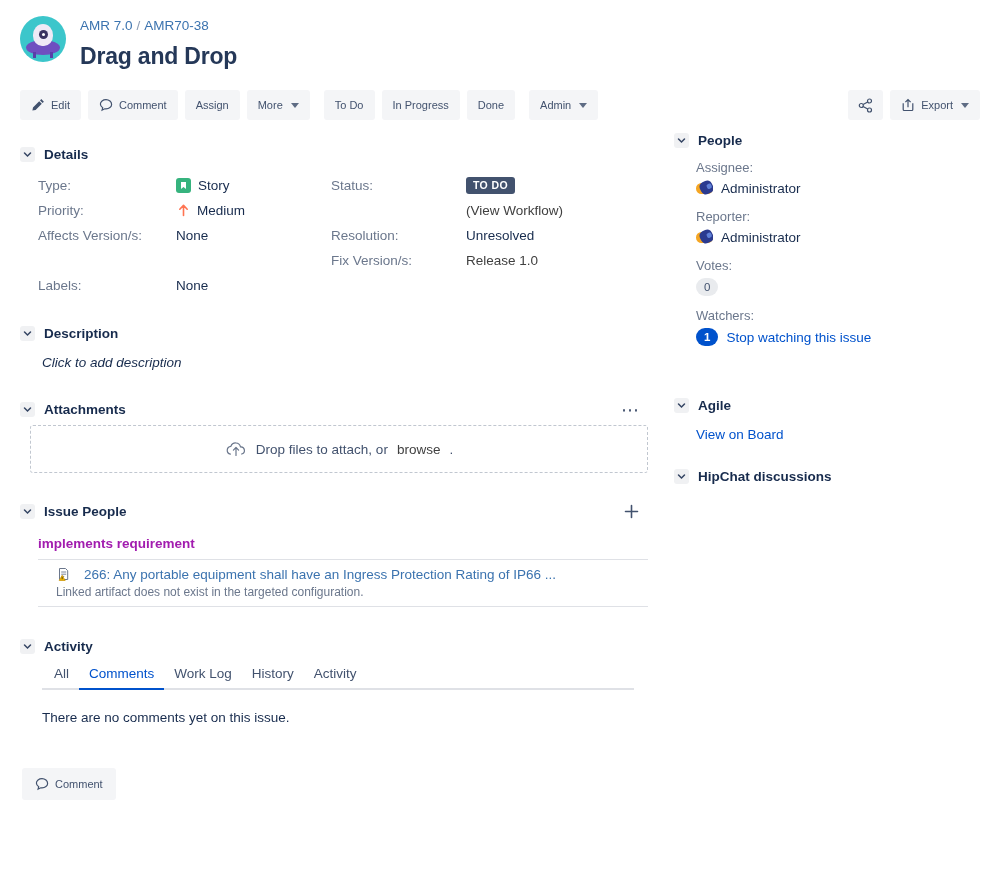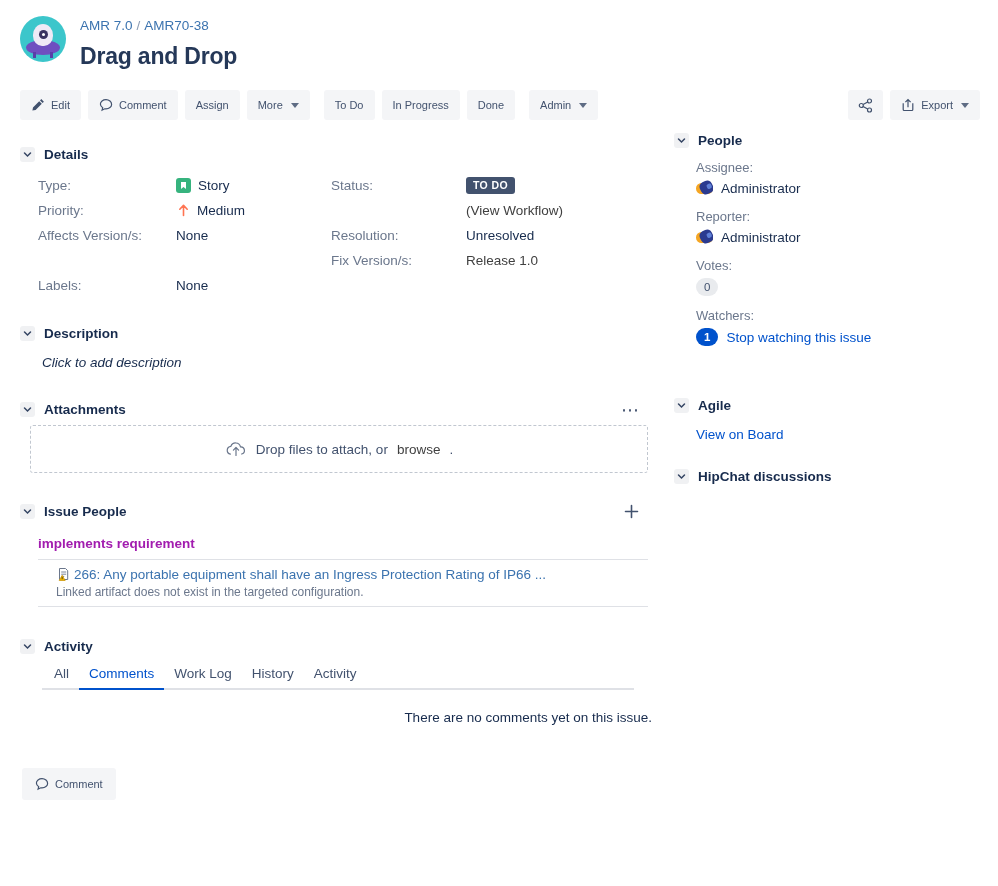--- a/index.html
+++ b/index.html
@@ -90,21 +90,21 @@
     margin-top: 3px; margin-left: 10px; height: 48px; border: 1px dashed #c1c7d0; border-radius: 3px;
     display: flex; align-items: center; justify-content: center; gap: 9px;
     font-size: 13.5px; color: #42526e; width: 618px;
   }
   .dots { color: #42526e; font-size: 18px; letter-spacing: 1px; line-height: 10px; cursor: pointer; }
 
   
   .link-type { font-size: 13.5px; font-weight: bold; color: #a21caf; padding-left: 18px; margin-top: 16px; }
   .link-row { margin-left: 18px; margin-top: 8px; border-top: 1px solid #dfe1e6; border-bottom: 1px solid #dfe1e6;
     width: 610px; padding: 7px 0 7px 0; }
-  .link-line1 { display: flex; align-items: center; gap: 2px; padding-left: 18px; }
+  .link-line1 { display: flex; align-items: center; gap: 12px; padding-left: 18px; }
   .link-line1 a { color: #3b73af; font-size: 13.5px; text-decoration: none; }
   .link-note { color: #6b778c; font-size: 12px; padding-left: 18px; margin-top: 3px; }
   .artifact-ico { position: relative; width: 16px; height: 15px; flex: 0 0 auto; }
 
   
   .tabs { display: flex; align-items: flex-end; gap: 0; margin-left: 22px; border-bottom: 2px solid #dfe1e6; width: 592px; }
   .tab { font-size: 13.5px; color: #42526e; padding: 4px 10px 7px 10px; cursor: pointer;
     margin-bottom: -2px; border-bottom: 2px solid transparent; }
   .tab:first-child { padding-left: 12px; }
   .tab.active { color: #0052cc; border-bottom-color: #0052cc; font-weight: normal; }
@@ -344,21 +344,21 @@
                 <path d="M6.2 8.3l3 5.2h-6z" fill="#f0b400" stroke="#c79100" stroke-width="0.7" stroke-linejoin="round"></path>
                 <path d="M6.2 10.4v1.4" stroke="#5a4500" stroke-width="0.9" stroke-linecap="round"></path>
               </svg>
             </span>
             <a href="#">266: Any portable equipment shall have an Ingress Protection Rating of IP66 ...</a>
           </div>
           <div class="link-note">Linked artifact does not exist in the targeted configuration.</div>
         </div>
       </div>
 
-      <div class="sec" style="margin-top:32px;text-align:right;">
+      <div class="sec" style="margin-top:32px;">
         <div class="sec-head">
           <span class="chev">
             <svg width="9" height="9" viewBox="0 0 9 9">
                 <path d="M1.5 3l3 3 3-3" fill="none" stroke="#344563" stroke-width="1.5" stroke-linecap="round"></path>
               </svg>
           </span>
           <span class="sec-title">Activity</span>
         </div>
         <div class="tabs">
           <div class="tab">All</div>

